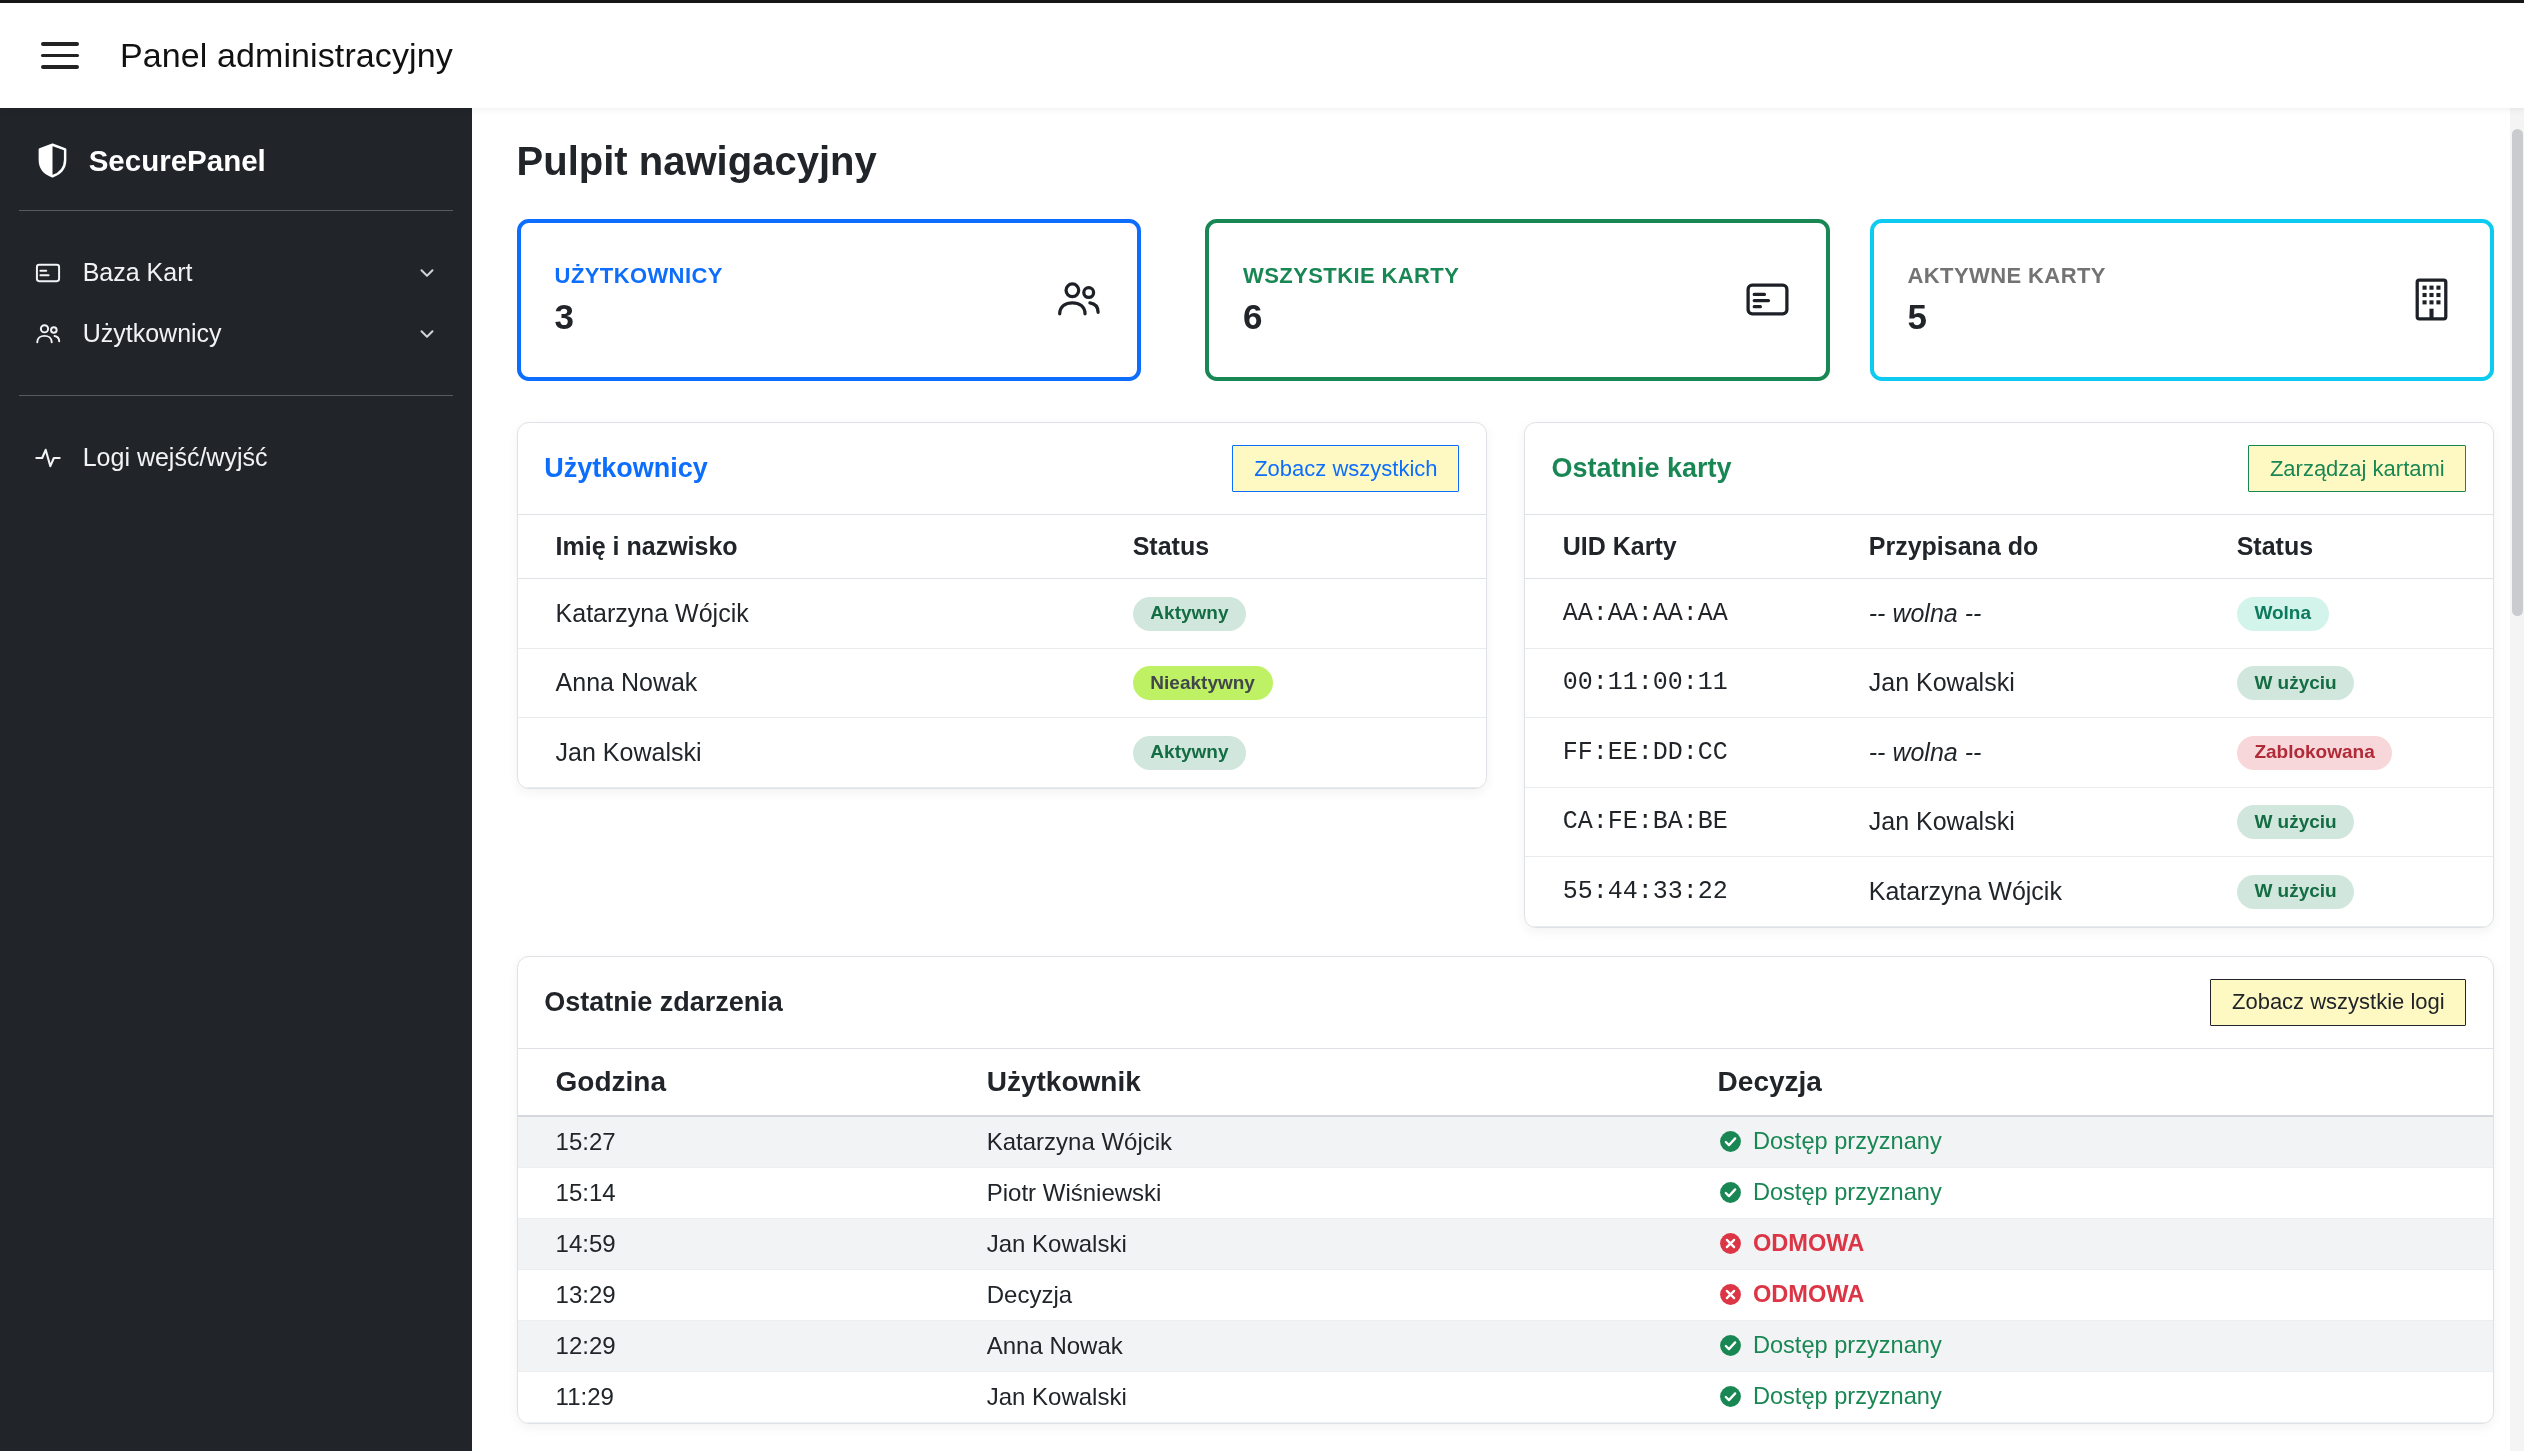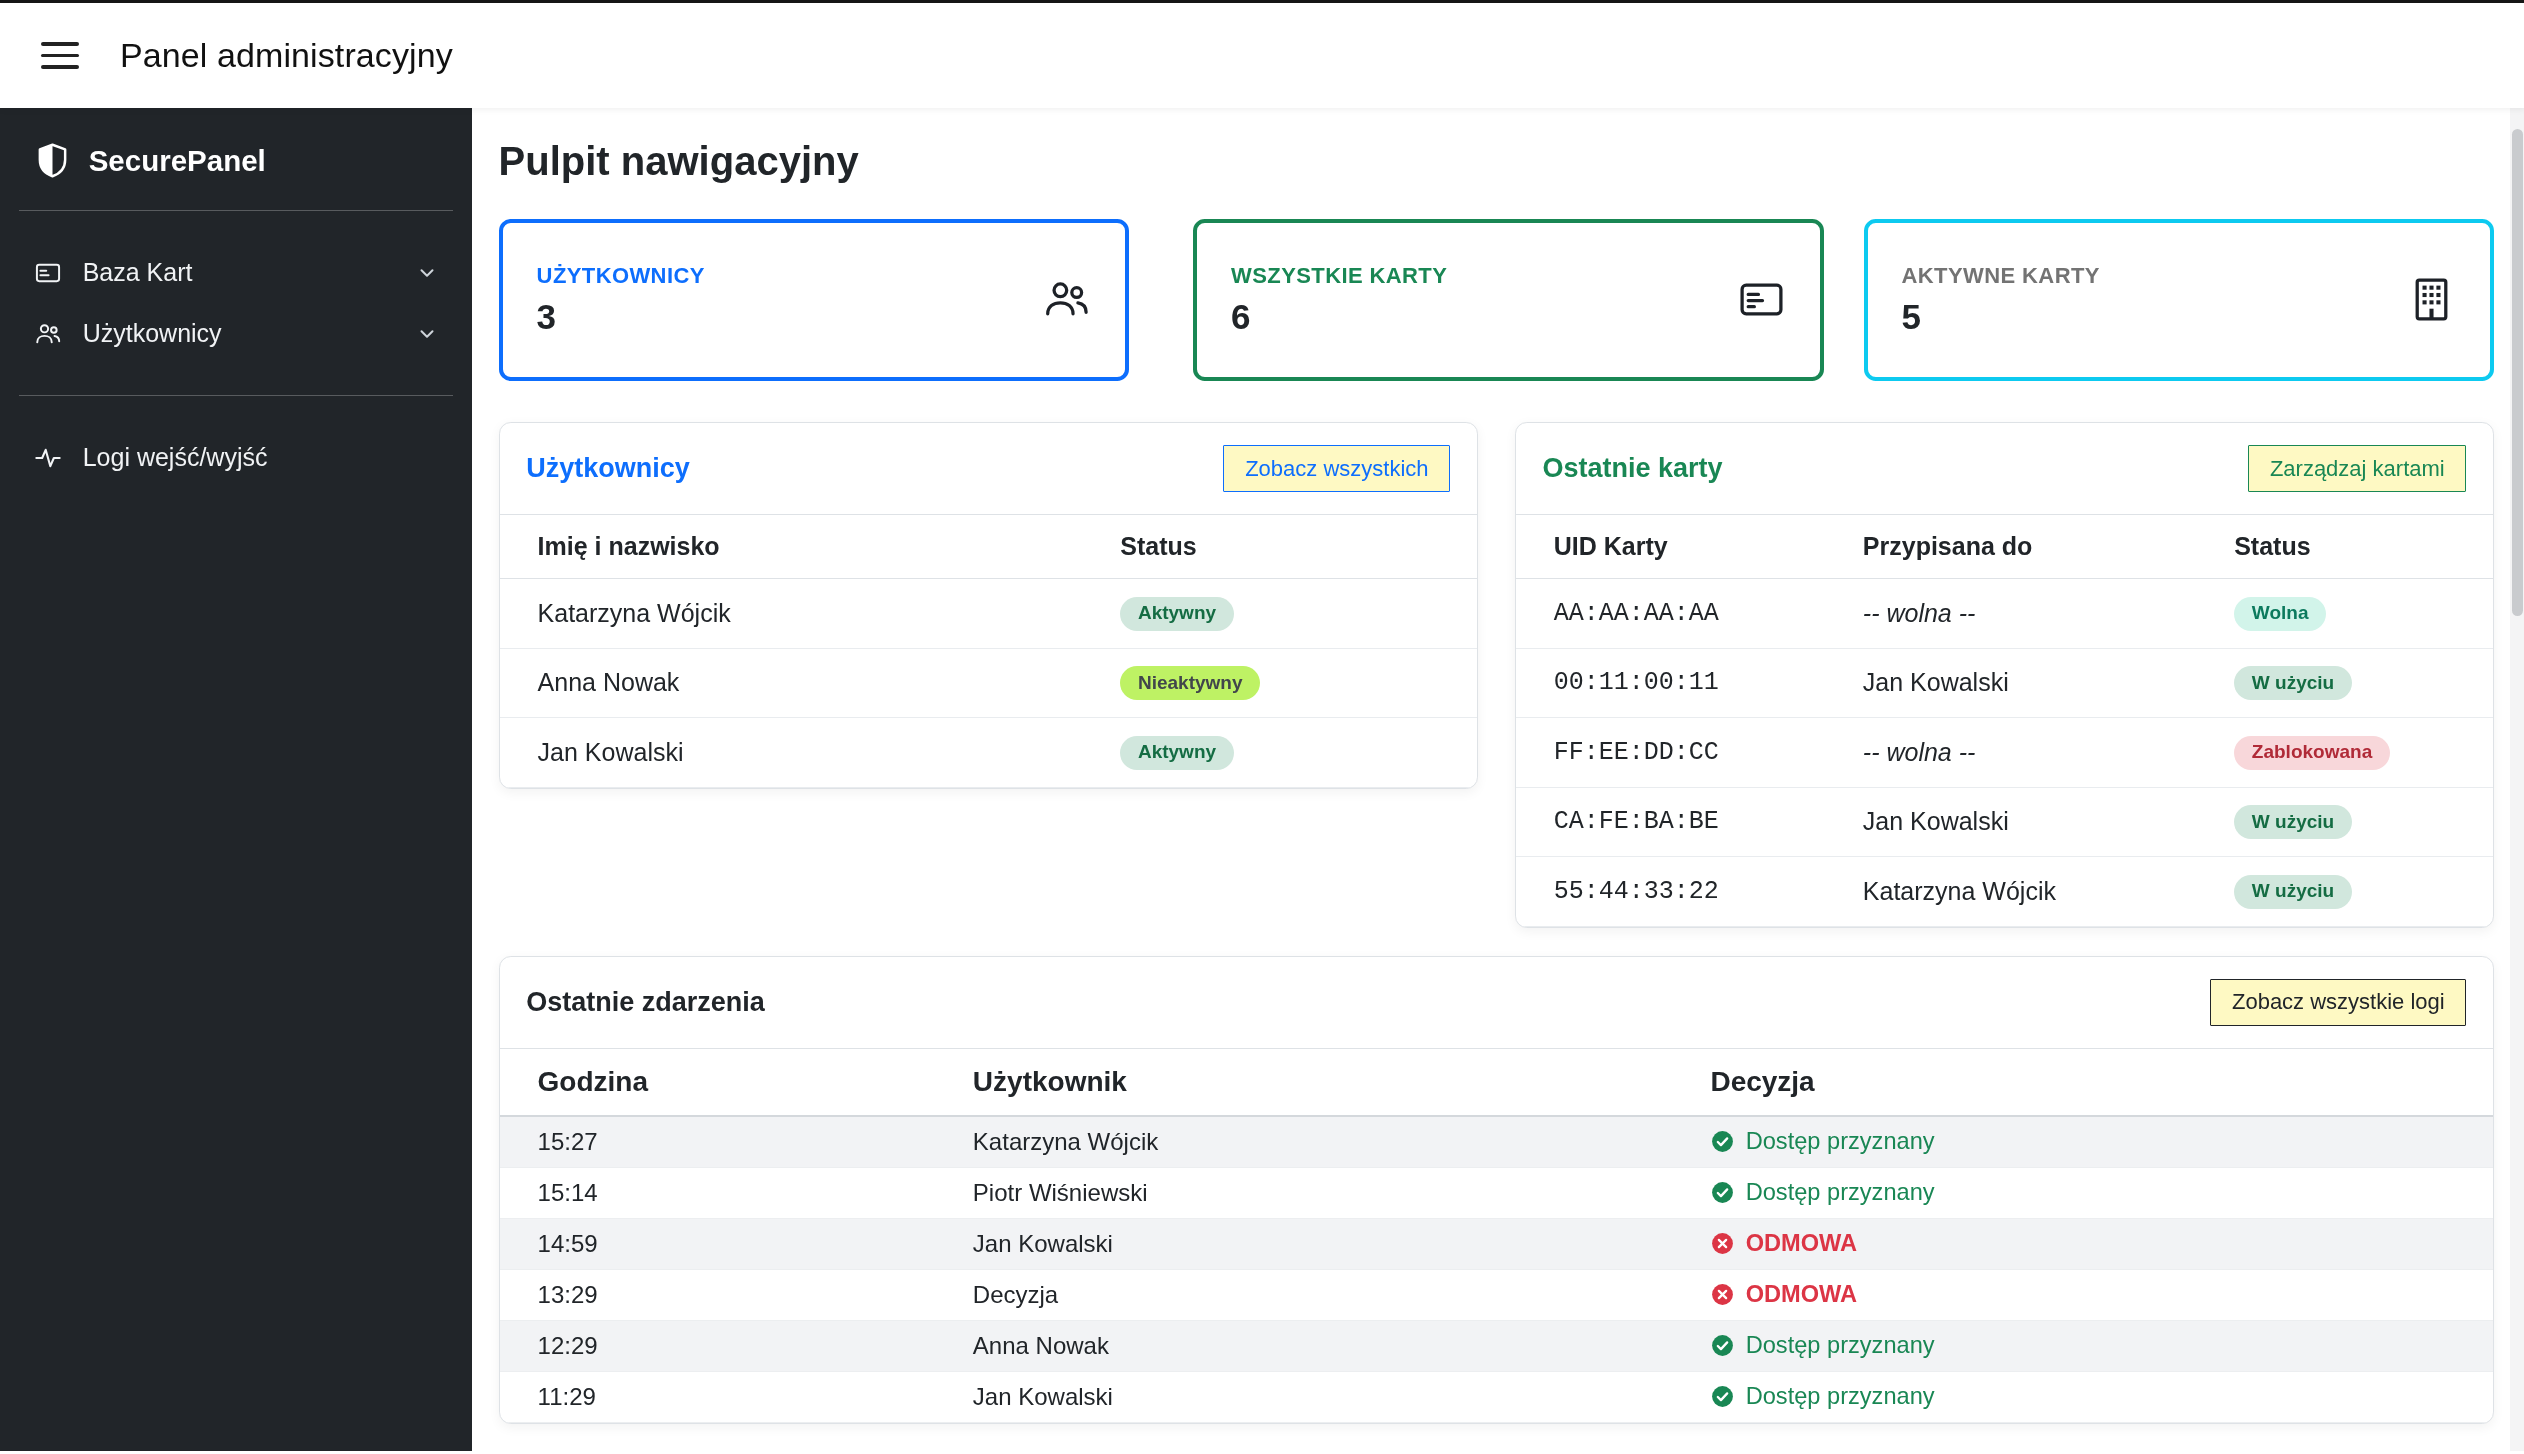--- a/index.html
+++ b/index.html
@@ -1,21 +1,21 @@
 <!DOCTYPE html>
 <html style="font-size:11.8px"><head>
 <meta charset="utf-8">
 <style>
   * { margin:0; padding:0; box-sizing:border-box; }
   html,body { width:2525px; height:1454px; font-family:"Liberation Sans",sans-serif; background:#fff; overflow:hidden; }
   .topbar { height:108px; background:#fff; border-top:3.7px solid #161616; display:flex; align-items:center; padding:0 41px; position:relative; z-index:3; box-shadow:0 1.5px 5.9px rgba(0,0,0,.06); }
   .hamburger { width:38px; display:flex; flex-direction:column; gap:8px; cursor:pointer; }
   .hamburger span { display:block; height:3.7px; background:#222; border-radius:2.2px; }
   .topbar-title { font-size:34px; font-weight:500; color:#111; margin-left:41px; letter-spacing:0.1px; }
-  .body-row { display:flex; height:1343px; position:relative; }
+  .body-row { display:flex; height:1343px; position:relative;gap:18px; }
   .sidebar { width:472px; background:#212529; color:#fff; flex-shrink:0; padding-top:34px; }
   .brand { display:flex; align-items:center; gap:17.7px; padding:0 34px; }
   .brand svg { width:37px; height:37px; }
   .brand-text { font-size:29.5px; font-weight:700; color:#fff; }
   .sidebar hr { border:none; border-top:1.5px solid rgba(255,255,255,.25); margin:31px 19px; }
   .nav-item { display:flex; align-items:center; gap:20.7px; padding:16px 34px; font-size:25px; color:#f1f3f5; cursor:pointer; }
   .nav-item svg { width:28px; height:28px; flex-shrink:0; }
   .nav-item .chev { margin-left:auto; color:#ced4da; width:22px; height:22px; }
   main { flex:1; padding:20.7px 31px 0 26.6px; overflow:hidden; }
   .page-title { font-size:40px; font-weight:700; color:#212529; margin:10.3px 0 35px; }

